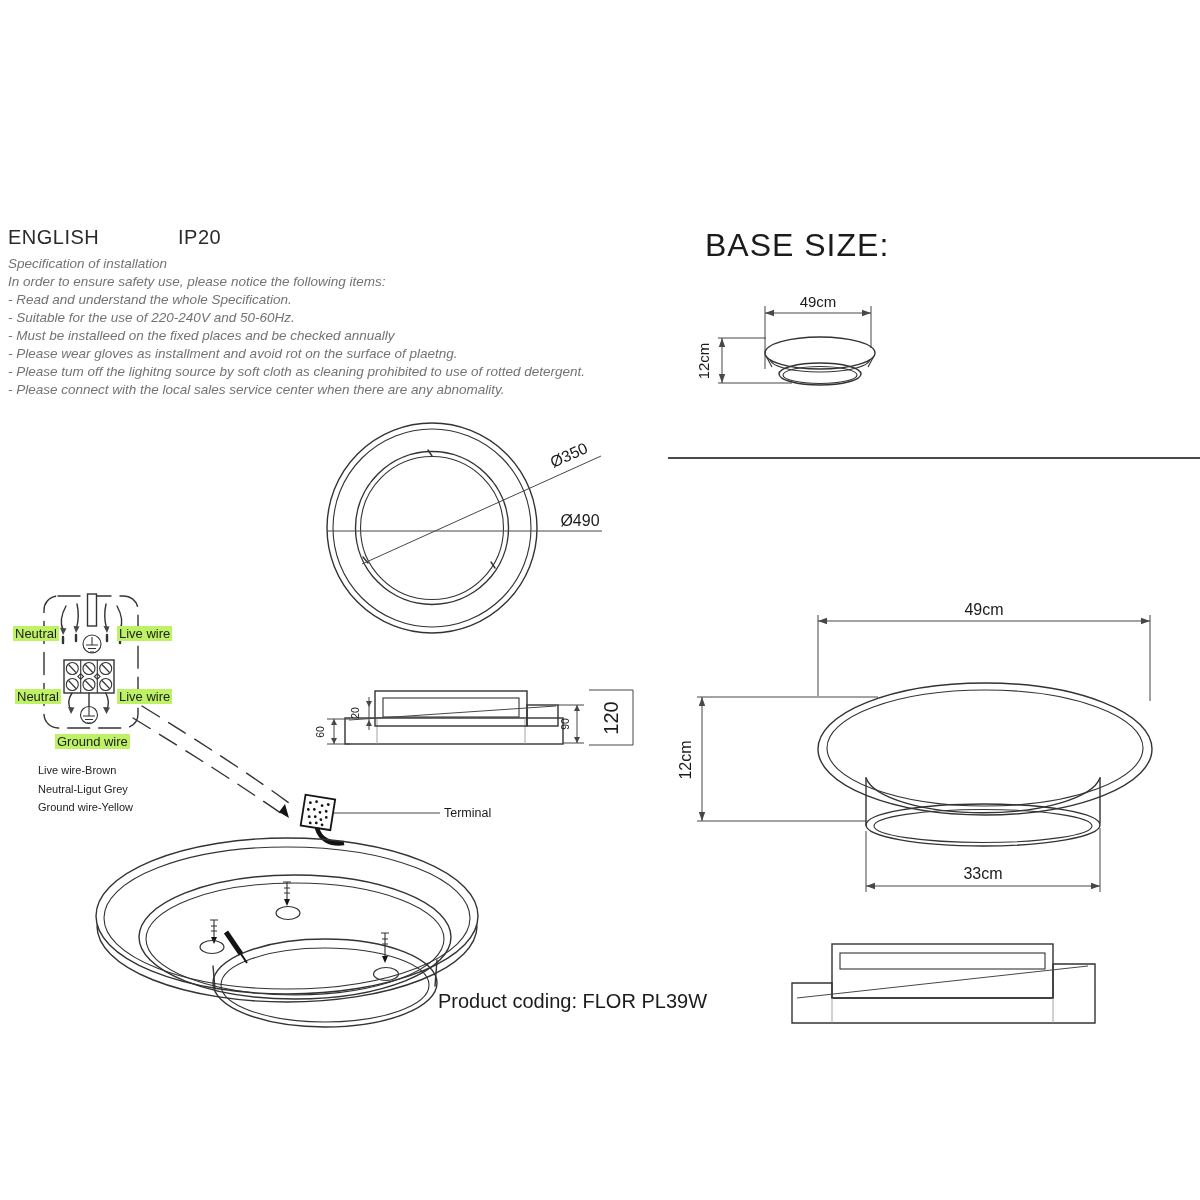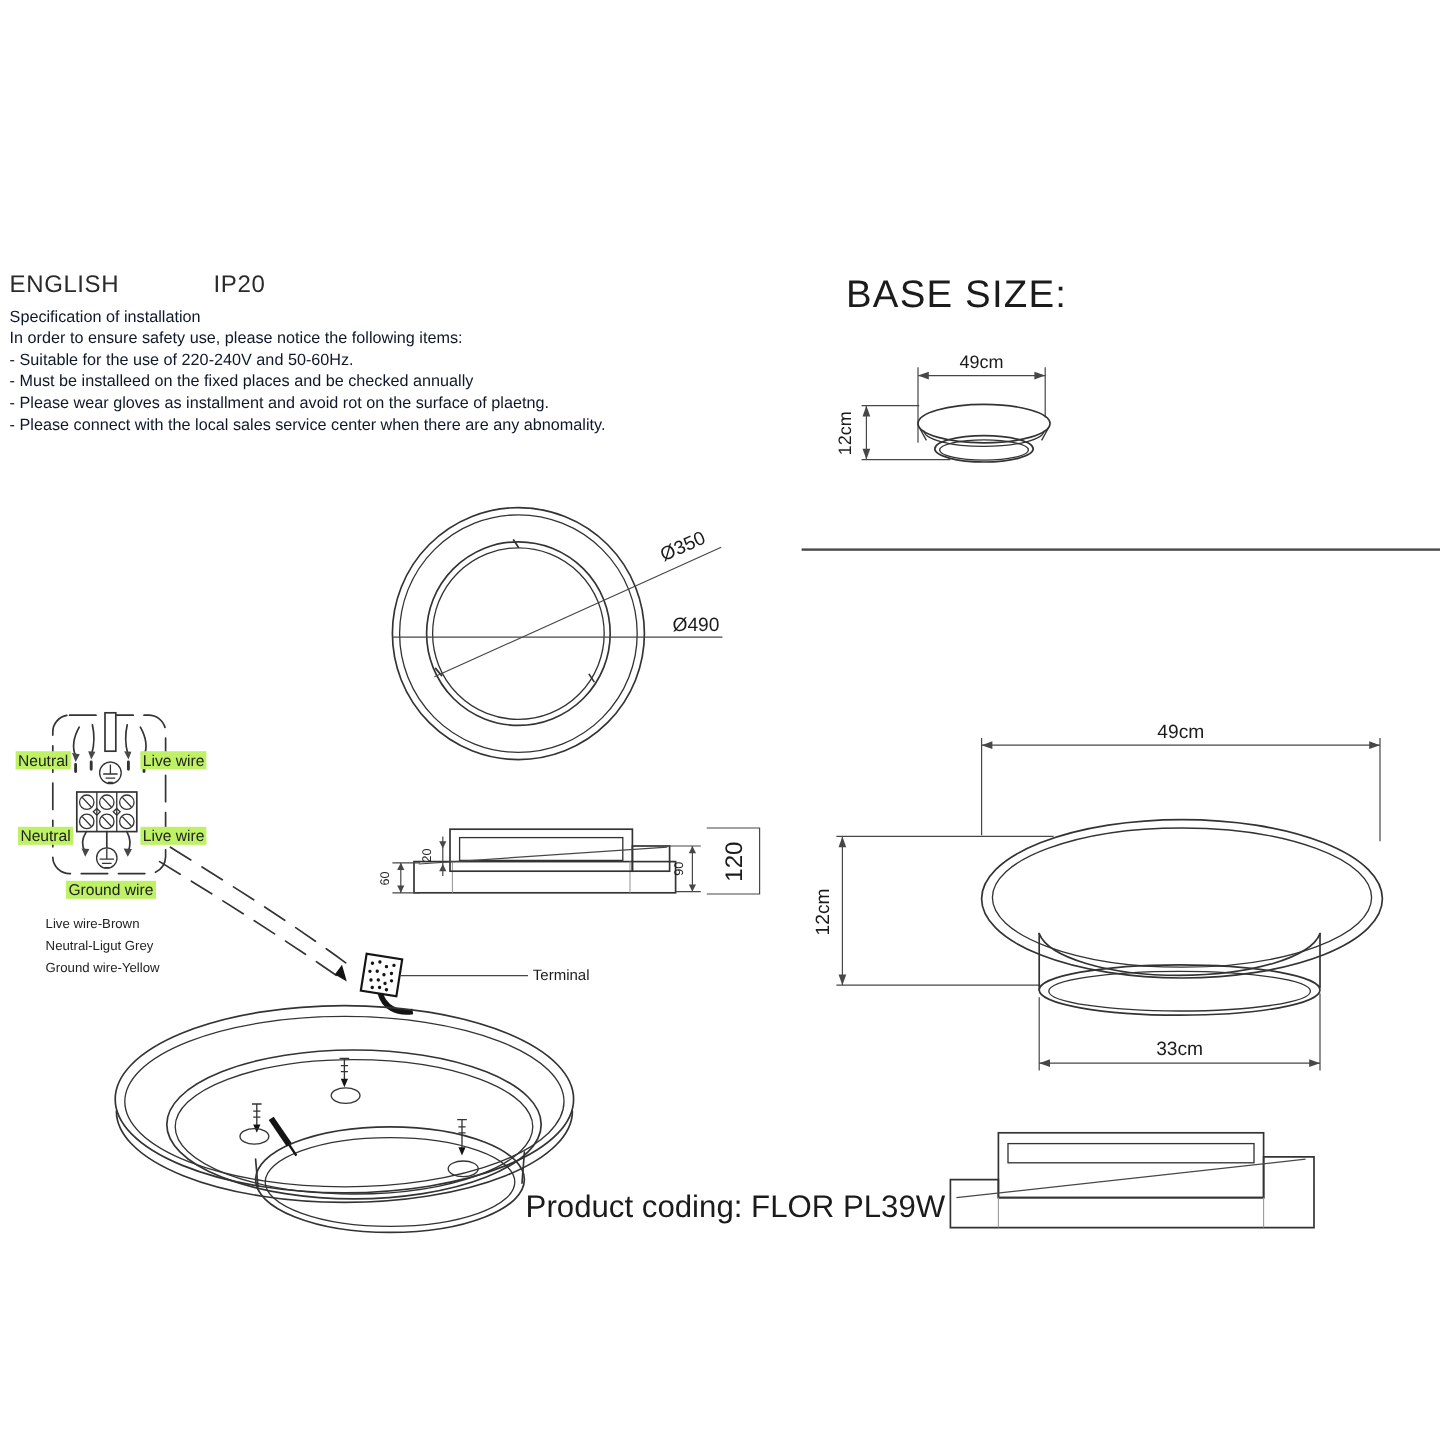--- a/index.html
+++ b/index.html
@@ -2,23 +2,23 @@
 <html><head>
 <meta charset="utf-8">
 <style>
   html,body{margin:0;padding:0;background:#fff;}
   .page{position:relative;width:1200px;height:1200px;background:#fff;overflow:hidden;
         font-family:"Liberation Sans","DejaVu Sans",sans-serif;color:#222;margin-top:36px;}
   .abs{position:absolute;}
   .h1{font-size:20px;letter-spacing:.5px;color:#2a2a2a;}
   .h2{font-size:32px;letter-spacing:1px;color:#1b1b1b;}
   .h3{font-size:26px;letter-spacing:1px;color:#1b1b1b;}
-  .spec{left:8px;top:219px;font-size:13.5px;line-height:18px;color:#0f172a;white-space:nowrap;}
+  .spec{left:8px;top:219px;font-size:13.5px;line-height:18px;color:#737373;white-space:nowrap;font-style:italic;}
   .divider{left:668px;top:421px;width:532px;height:2px;background:#4a4a4a;}
-  .product{left:438px;top:954px;font-size:26px;color:#1b1b1b;}
+  .product{left:438px;top:954px;font-size:20px;color:#1b1b1b;}
   .wl{position:absolute;font-size:13px;color:#222;background:#bef264;padding:0 2px;white-space:nowrap;}
   .legend{left:38px;top:725px;font-size:11px;line-height:18.5px;font-weight:500;color:#222;}
   svg{position:absolute;overflow:visible;}
   .d{stroke:#333;fill:none;stroke-width:1.4;stroke-linecap:round;}
   .d2{stroke:#333;fill:none;stroke-width:1.1;}
   .dim{stroke:#474747;fill:none;stroke-width:1;}
   .lt{stroke:#9a9a9a;fill:none;stroke-width:.9;}
   .ar{fill:#474747;stroke:none;}
   .blk{fill:#141414;stroke:none;}
   text{fill:#1b1b1b;font-family:"Liberation Sans","DejaVu Sans",sans-serif;}
@@ -29,23 +29,25 @@
 <body>
 
 <div class="page">
 
   <div class="abs h1" style="left:8px;top:190px;">ENGLISH</div>
   <div class="abs h1" style="left:178px;top:190px;">IP20</div>
 
   <div class="abs spec">
     <div>Specification of installation</div>
     <div>In order to ensure safety use, please notice the following items:</div>
+    <div>- Read and understand the whole Specification.</div>
     <div>- Suitable for the use of 220-240V and 50-60Hz.</div>
     <div>- Must be installeed on the fixed places and be checked annually</div>
     <div>- Please wear gloves as installment and avoid rot on the surface of plaetng.</div>
+    <div>- Please tum off the lighitng source by soft cloth as cleaning prohibited to use of rotted detergent.</div>
     <div>- Please connect with the local sales service center when there are any abnomality.</div>
   </div>
 
   <div class="abs h2" style="left:705px;top:191px;">BASE SIZE:</div>
 
   <svg style="left:688px;top:248px;" width="212" height="115" viewBox="688 248 212 115">
     <g>
       <text class="t15" x="818" y="271" text-anchor="middle">49cm</text>
       <path class="dim" d="M765,277 L871,277"></path>
       <polygon class="ar" points="765,277 774,273.8 774,280.2"></polygon>

